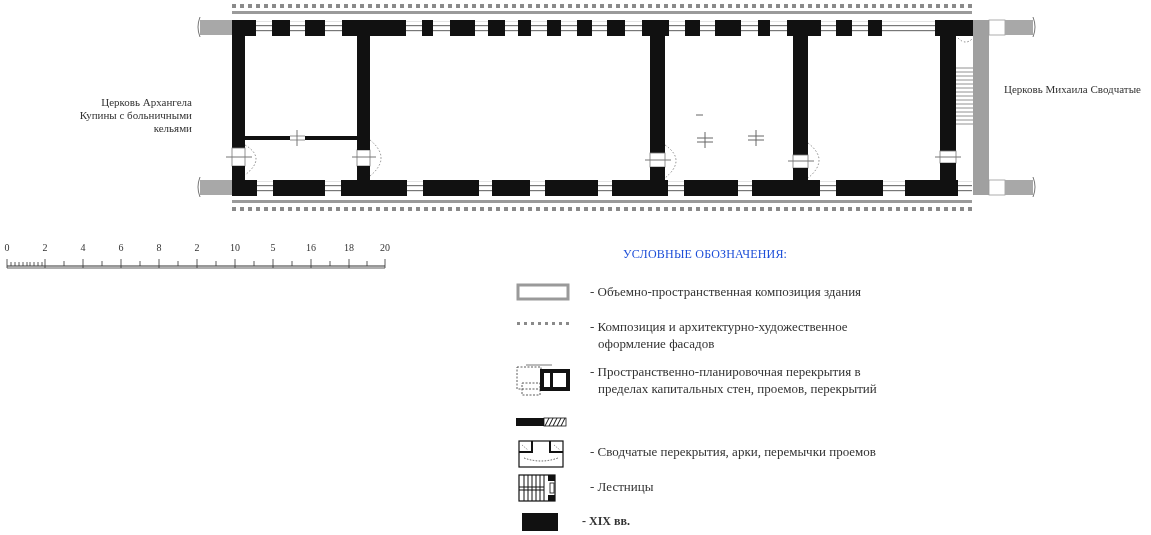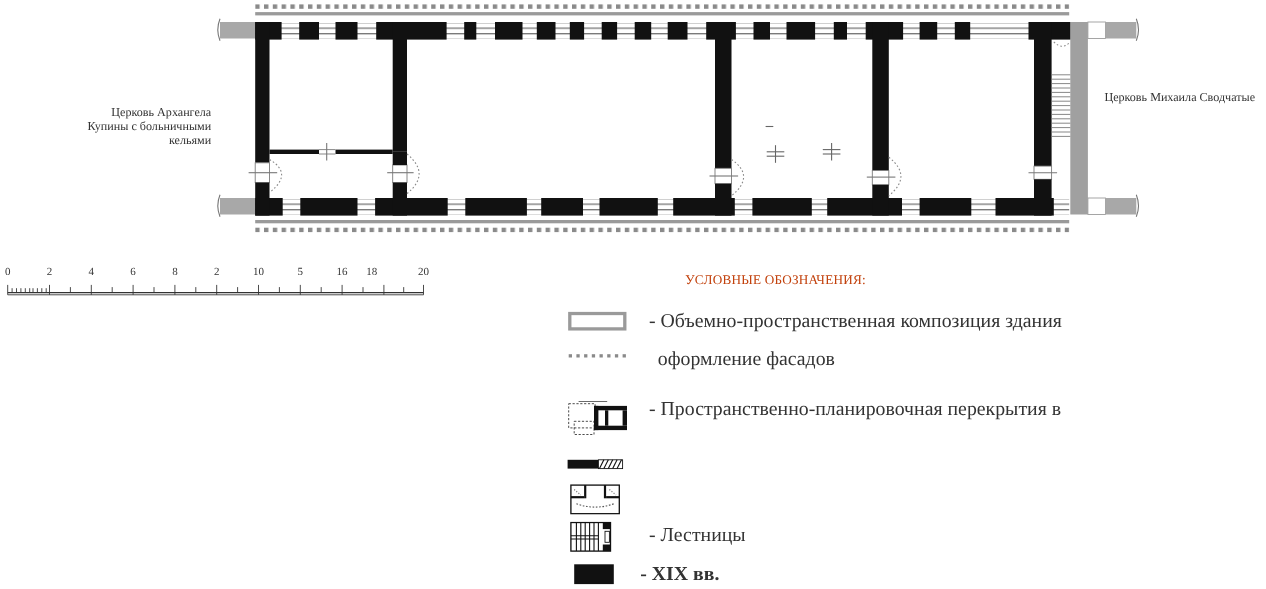--- a/index.html
+++ b/index.html
@@ -5,25 +5,25 @@
   html, body { margin: 0; padding: 0; background: #ffffff; }
   body { width: 1151px; height: 535px; position: relative; overflow: hidden;
          font-family: "Liberation Serif", "DejaVu Serif", serif; color: #2a2a2a; }
   .abs { position: absolute; }
   #plan { position: absolute; left: 0; top: 0; }
   .side-label { position: absolute; font-size: 11px; line-height: 13px; color: #333; }
   #label-left { right: 959px; top: 96px; text-align: right; width: 160px; }
   #label-right { left: 1004px; top: 83px; white-space: nowrap; }
   #scale { position: absolute; left: 5px; top: 242px; width: 380px; height: 30px; }
   .scale-num { position: absolute; top: 0; font-size: 10px; transform: translateX(-50%); color:#333; }
-  #legend-title { position: absolute; left: 623px; top: 247px; font-size: 12px; letter-spacing: 0.2px; color:#c2410c; }
+  #legend-title { position: absolute; left: 623px; top: 247px; font-size: 12px; letter-spacing: 0.2px; color:#1d4ed8; }
   .legend-item { position: absolute; left: 512px; width: 460px; }
   .legend-symbol { position: absolute; left: 0; top: 0; }
-  .legend-text { position: absolute; left: 78px; top: 0; font-size: 18px; line-height: 17px; color: #333; }
-  .legend-text.bold { font-weight: bold; font-size: 18px; left: 70px; }
+  .legend-text { position: absolute; left: 78px; top: 0; font-size: 13px; line-height: 17px; color: #333; }
+  .legend-text.bold { font-weight: bold; font-size: 12px; left: 70px; }
 </style>
 </head>
 <body>
 
 <svg id="plan" width="1151" height="235" viewBox="0 0 1151 235">
   <defs>
     <pattern id="dots" width="8" height="4" patternUnits="userSpaceOnUse">
       <rect x="0" y="0" width="4" height="4" fill="#8a8a8a"></rect>
     </pattern>
     <pattern id="winlines" width="4" height="5" patternUnits="userSpaceOnUse">
@@ -180,21 +180,21 @@
 <div id="scale">
   <span class="scale-num" style="left:2px">0</span>
   <span class="scale-num" style="left:40px">2</span>
   <span class="scale-num" style="left:78px">4</span>
   <span class="scale-num" style="left:116px">6</span>
   <span class="scale-num" style="left:154px">8</span>
   <span class="scale-num" style="left:192px">2</span>
   <span class="scale-num" style="left:230px">10</span>
   <span class="scale-num" style="left:268px">5</span>
   <span class="scale-num" style="left:306px">16</span>
-  <span class="scale-num" style="left:333px">18</span>
+  <span class="scale-num" style="left:344px">18</span>
   <span class="scale-num" style="left:380px">20</span>
   <svg class="abs" style="left:0;top:13px" width="384" height="14">
     <line x1="2" y1="11" x2="380" y2="11" stroke="#333" stroke-width="1.2"></line>
     <line x1="2" y1="13" x2="380" y2="13" stroke="#333" stroke-width="0.8"></line>
     <g stroke="#333" stroke-width="0.8">
       <line x1="2" y1="4" x2="2" y2="13"></line>
         <line x1="6" y1="7" x2="6" y2="11"></line>
       <line x1="10" y1="7" x2="10" y2="11"></line>
         <line x1="14" y1="7" x2="14" y2="11"></line>
       <line x1="18" y1="7" x2="18" y2="11"></line>
@@ -244,20 +244,21 @@
         <rect x="12" y="4" width="3" height="3"></rect>
       <rect x="19" y="4" width="3" height="3"></rect>
         <rect x="26" y="4" width="3" height="3"></rect>
       <rect x="33" y="4" width="3" height="3"></rect>
         <rect x="40" y="4" width="3" height="3"></rect>
       <rect x="47" y="4" width="3" height="3"></rect>
         <rect x="54" y="4" width="3" height="3"></rect>
     </g>
   </svg>
   <div class="legend-text">
+    <div>- Композиция и архитектурно-художественное</div>
     <div style="padding-left:8px">оформление фасадов</div>
   </div>
 </div>
 
 <div class="legend-item" style="top:363px;height:36px">
   <svg class="legend-symbol" width="62" height="36">
     <g stroke="#333" fill="none" stroke-width="0.8" stroke-dasharray="2 1.5">
       <rect x="5" y="4" width="24" height="22"></rect>
       <rect x="10" y="20" width="18" height="12"></rect>
     </g>
@@ -265,20 +266,21 @@
       <rect x="28" y="6" width="4" height="22"></rect>
       <rect x="28" y="6" width="30" height="4"></rect>
       <rect x="28" y="24" width="30" height="4"></rect>
       <rect x="38" y="10" width="3" height="14"></rect>
       <rect x="54" y="10" width="4" height="14"></rect>
     </g>
     <line x1="14" y1="2" x2="40" y2="2" stroke="#555" stroke-width="0.8"></line>
   </svg>
   <div class="legend-text">
     <div>- Пространственно-планировочная перекрытия  в</div>
+    <div style="padding-left:8px">пределах капитальных стен,  проемов,  перекрытий</div>
   </div>
 </div>
 
 <div class="legend-item" style="top:415px;height:18px">
   <svg class="legend-symbol" width="60" height="14">
     <rect x="4" y="3" width="28" height="8" fill="#111"></rect>
     <rect x="32" y="3" width="22" height="8" fill="#fff" stroke="#111" stroke-width="0.8"></rect>
     <g stroke="#111" stroke-width="1">
       <line x1="33" y1="11" x2="37" y2="3"></line>
         <line x1="37" y1="11" x2="41" y2="3"></line>
@@ -292,20 +294,23 @@
 <div class="legend-item" style="top:440px;height:28px">
   <svg class="legend-symbol" width="60" height="28">
     <rect x="7" y="1" width="44" height="26" fill="#fff" stroke="#111" stroke-width="1.2"></rect>
     <rect x="7" y="11" width="12" height="2" fill="#111"></rect>
     <rect x="39" y="11" width="12" height="2" fill="#111"></rect>
     <rect x="19" y="1" width="2" height="12" fill="#111"></rect>
     <rect x="37" y="1" width="2" height="12" fill="#111"></rect>
     <path d="M12 18 q17 6 34 0" stroke="#555" stroke-dasharray="1.5 1.5" fill="none"></path>
     <path d="M10 5 l6 5 M42 5 l6 5" stroke="#777" stroke-dasharray="1 1.5"></path>
   </svg>
+  <div class="legend-text" style="top:3px">
+    <div>- Сводчатые перекрытия, арки, перемычки проемов</div>
+  </div>
 </div>
 
 <div class="legend-item" style="top:474px;height:28px">
   <svg class="legend-symbol" width="60" height="28">
     <rect x="7" y="1" width="36" height="26" fill="#fff" stroke="#111" stroke-width="1.2"></rect>
     <g stroke="#111" stroke-width="1">
       <line x1="12" y1="1" x2="12" y2="27"></line>
         <line x1="16" y1="1" x2="16" y2="27"></line>
       <line x1="20" y1="1" x2="20" y2="27"></line>
         <line x1="24" y1="1" x2="24" y2="27"></line>

